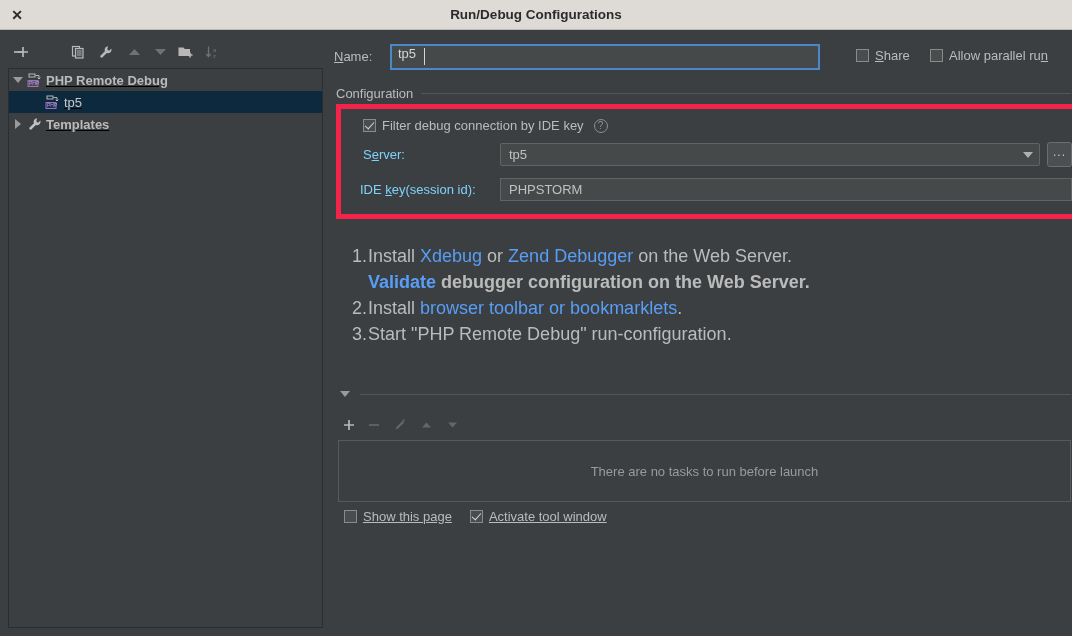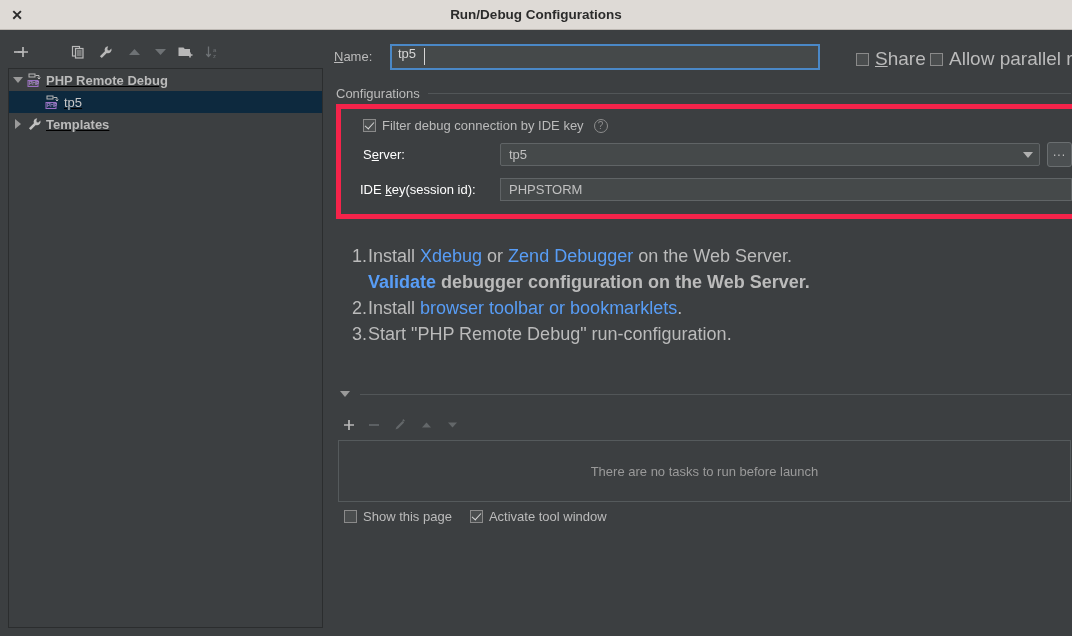--- a/index.html
+++ b/index.html
@@ -122,21 +122,21 @@
     outline: none;
   }
   .caret {
     position: absolute; left: 92px; top: 4px;
     width: 1px; height: 17px;
     background: #d6d6d6;
   }
   .cb-row {
     position: absolute; top: 4px;
     display: flex; align-items: center;
-    font-size: 19px; color: #bbbbbb;
+    font-size: 13px; color: #bbbbbb;
     white-space: nowrap;
   }
   .checkbox {
     width: 13px; height: 13px;
     box-sizing: border-box;
     border: 1px solid #8a8a8a;
     background: #4a4d4e;
     margin-right: 6px;
     position: relative;
     flex: 0 0 13px;
@@ -190,21 +190,21 @@
     border: 1px solid #8d8d8d;
     border-radius: 50%;
     color: #8d8d8d;
     font-size: 10px;
     line-height: 12px;
     text-align: center;
     box-sizing: border-box;
   }
   .cfg-label {
     position: absolute;
-    font-size: 13px; color: #ffffff;
+    font-size: 13px; color: #7dd3fc;
     white-space: nowrap;
   }
   .cfg-label u { text-decoration: underline; }
   .combo {
     position: absolute; left: 159px; top: 34px;
     width: 540px; height: 23px;
     box-sizing: border-box;
     background: #45494a;
     border: 1px solid #606466;
     border-radius: 2px;
@@ -270,21 +270,21 @@
     box-sizing: border-box;
     background: #3c3f41;
     border: 1px solid #555a5c;
     display: flex; align-items: center; justify-content: center;
     color: #9a9a9a;
     font-size: 13px;
   }
   .bottom-cbs {
     position: absolute; left: 344px; top: 509px;
     display: flex; align-items: center;
-    font-size: 13px; color: #bbbbbb;
+    font-size: 13px; color: #bbbbbb; text-decoration: underline;
   }
   .bottom-cbs .gap { width: 18px; }
 </style>
 </head>
 <body>
 
 <div id="app">
 
   <div class="titlebar">
     <div class="titlebar-title">Run/Debug Configurations</div>
@@ -398,21 +398,21 @@
       </div>
 
       <div class="cb-row" style="left:598px">
         <span class="checkbox"></span>
         <span>Allow parallel ru<u>n</u></span>
       </div>
     </div>
   </div>
 
   <div class="section-hdr" style="left:336px; top:86px; width:735px;">
-    <span class="sec-label">Configurations</span>
+    <span class="sec-label">Configuration</span>
     <span class="sec-line"></span>
   </div>
 
   <div class="config-block">
     <div class="cfg-inner">
 
       <div class="filter-row">
         <span class="checkbox checked"></span>
         <span>Filter debug connection by IDE key</span>
         <span class="help-icon">?</span>

